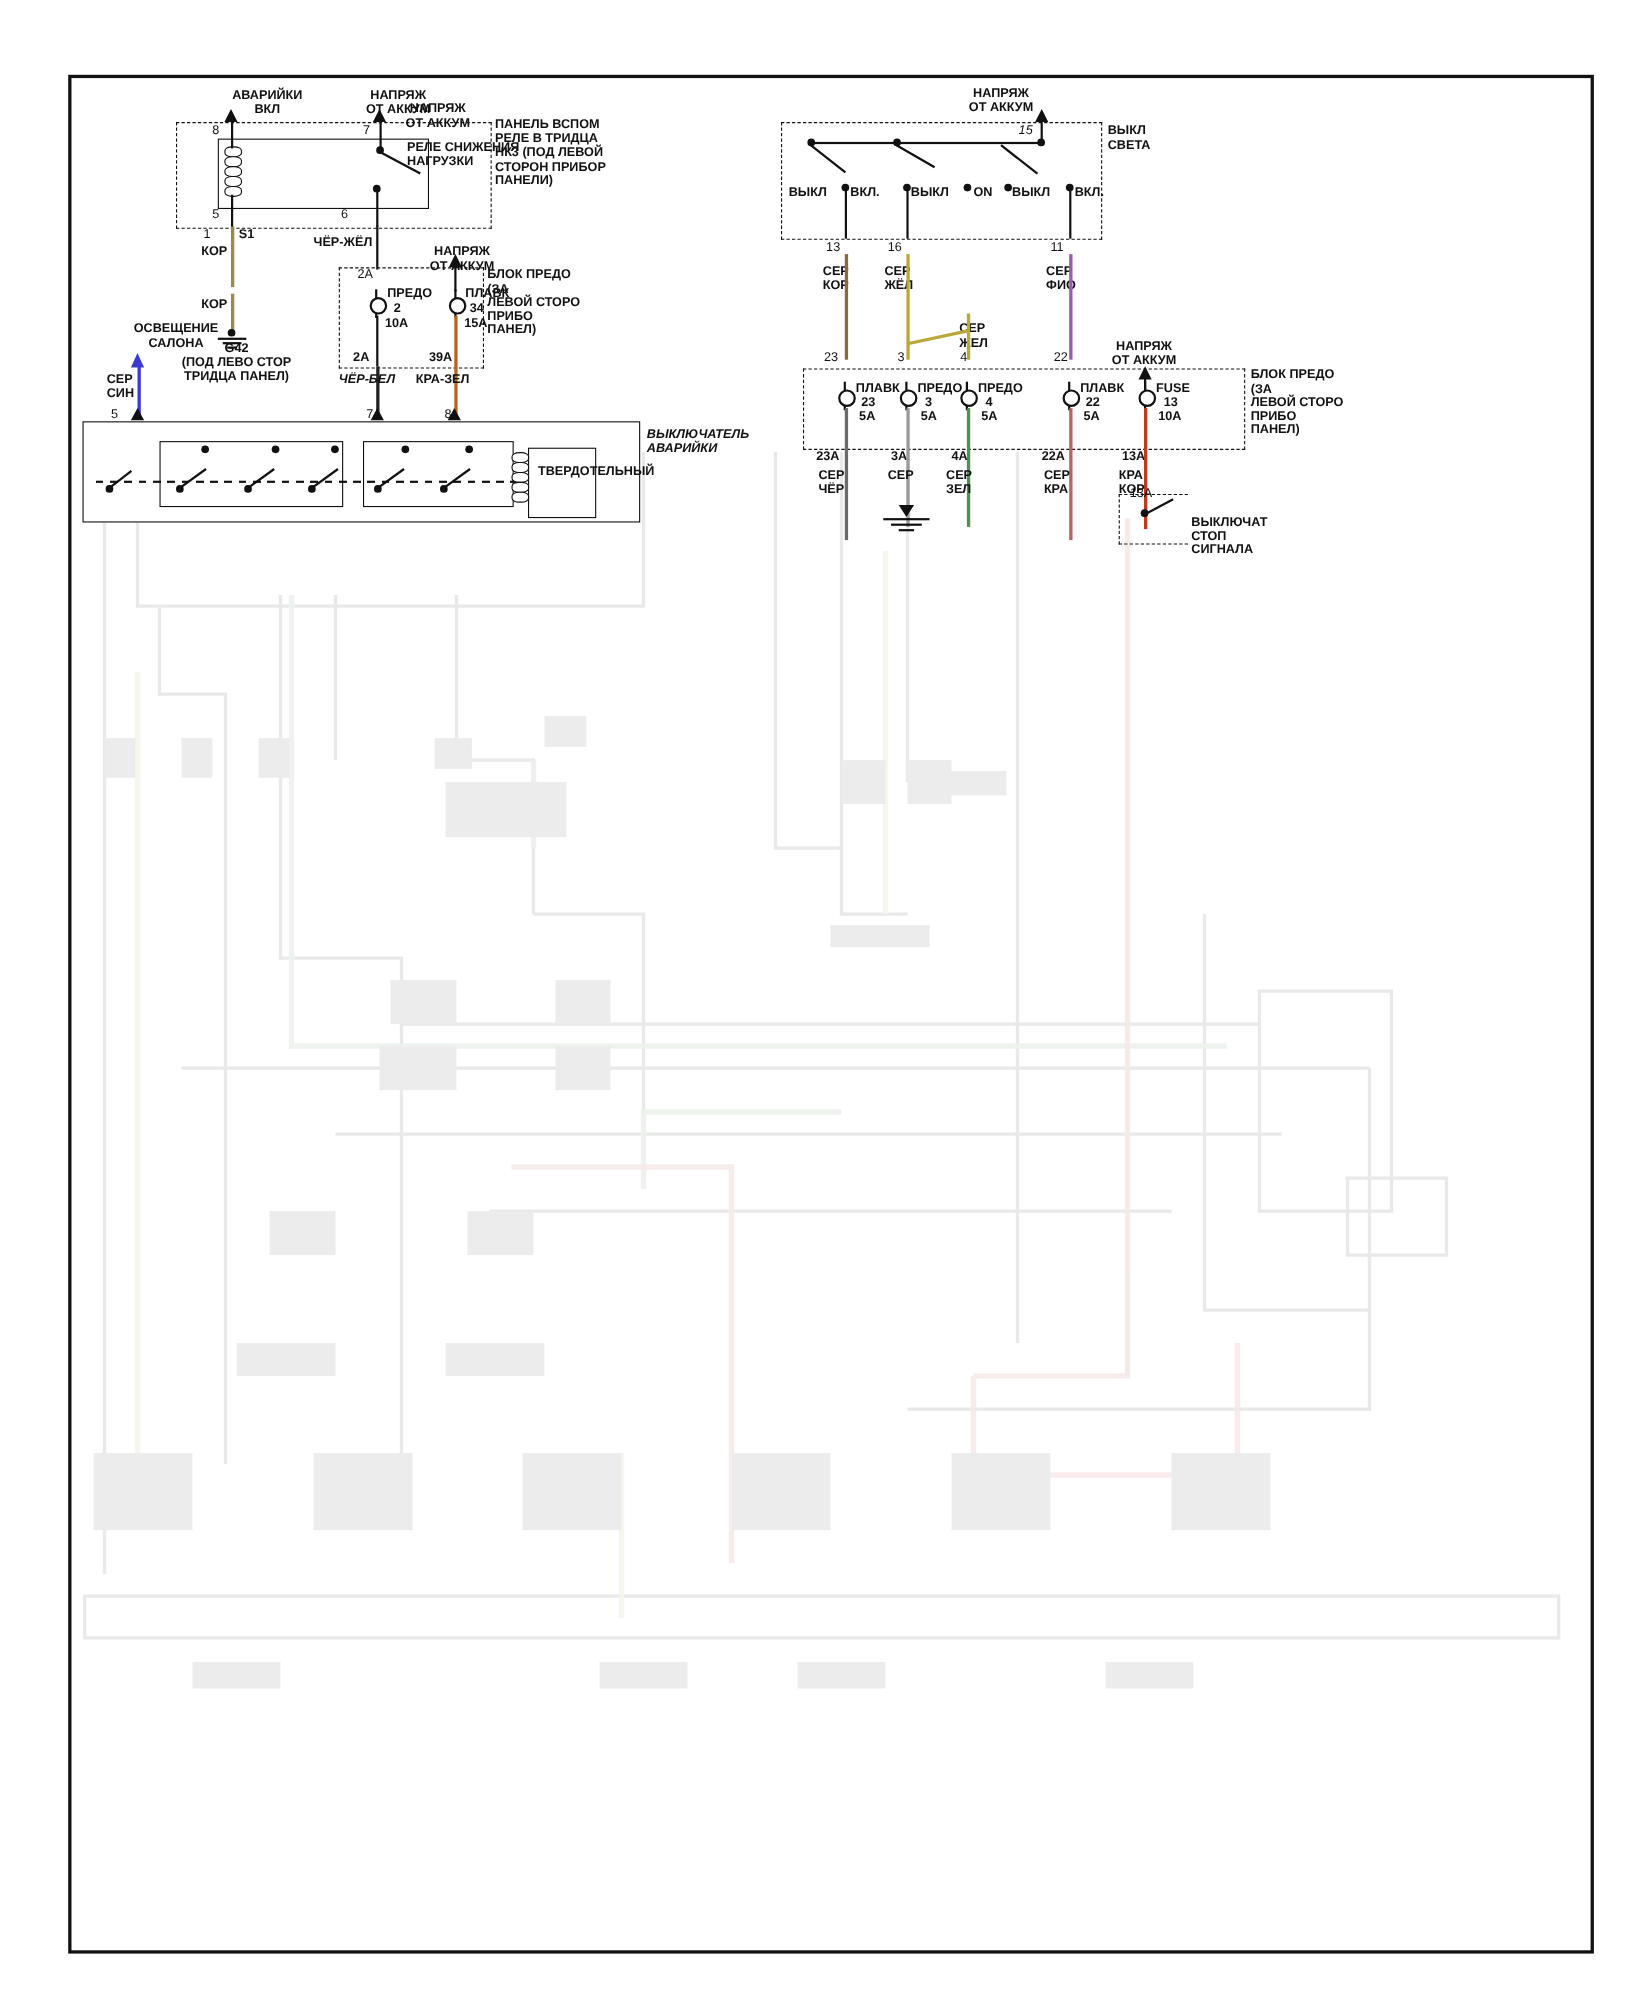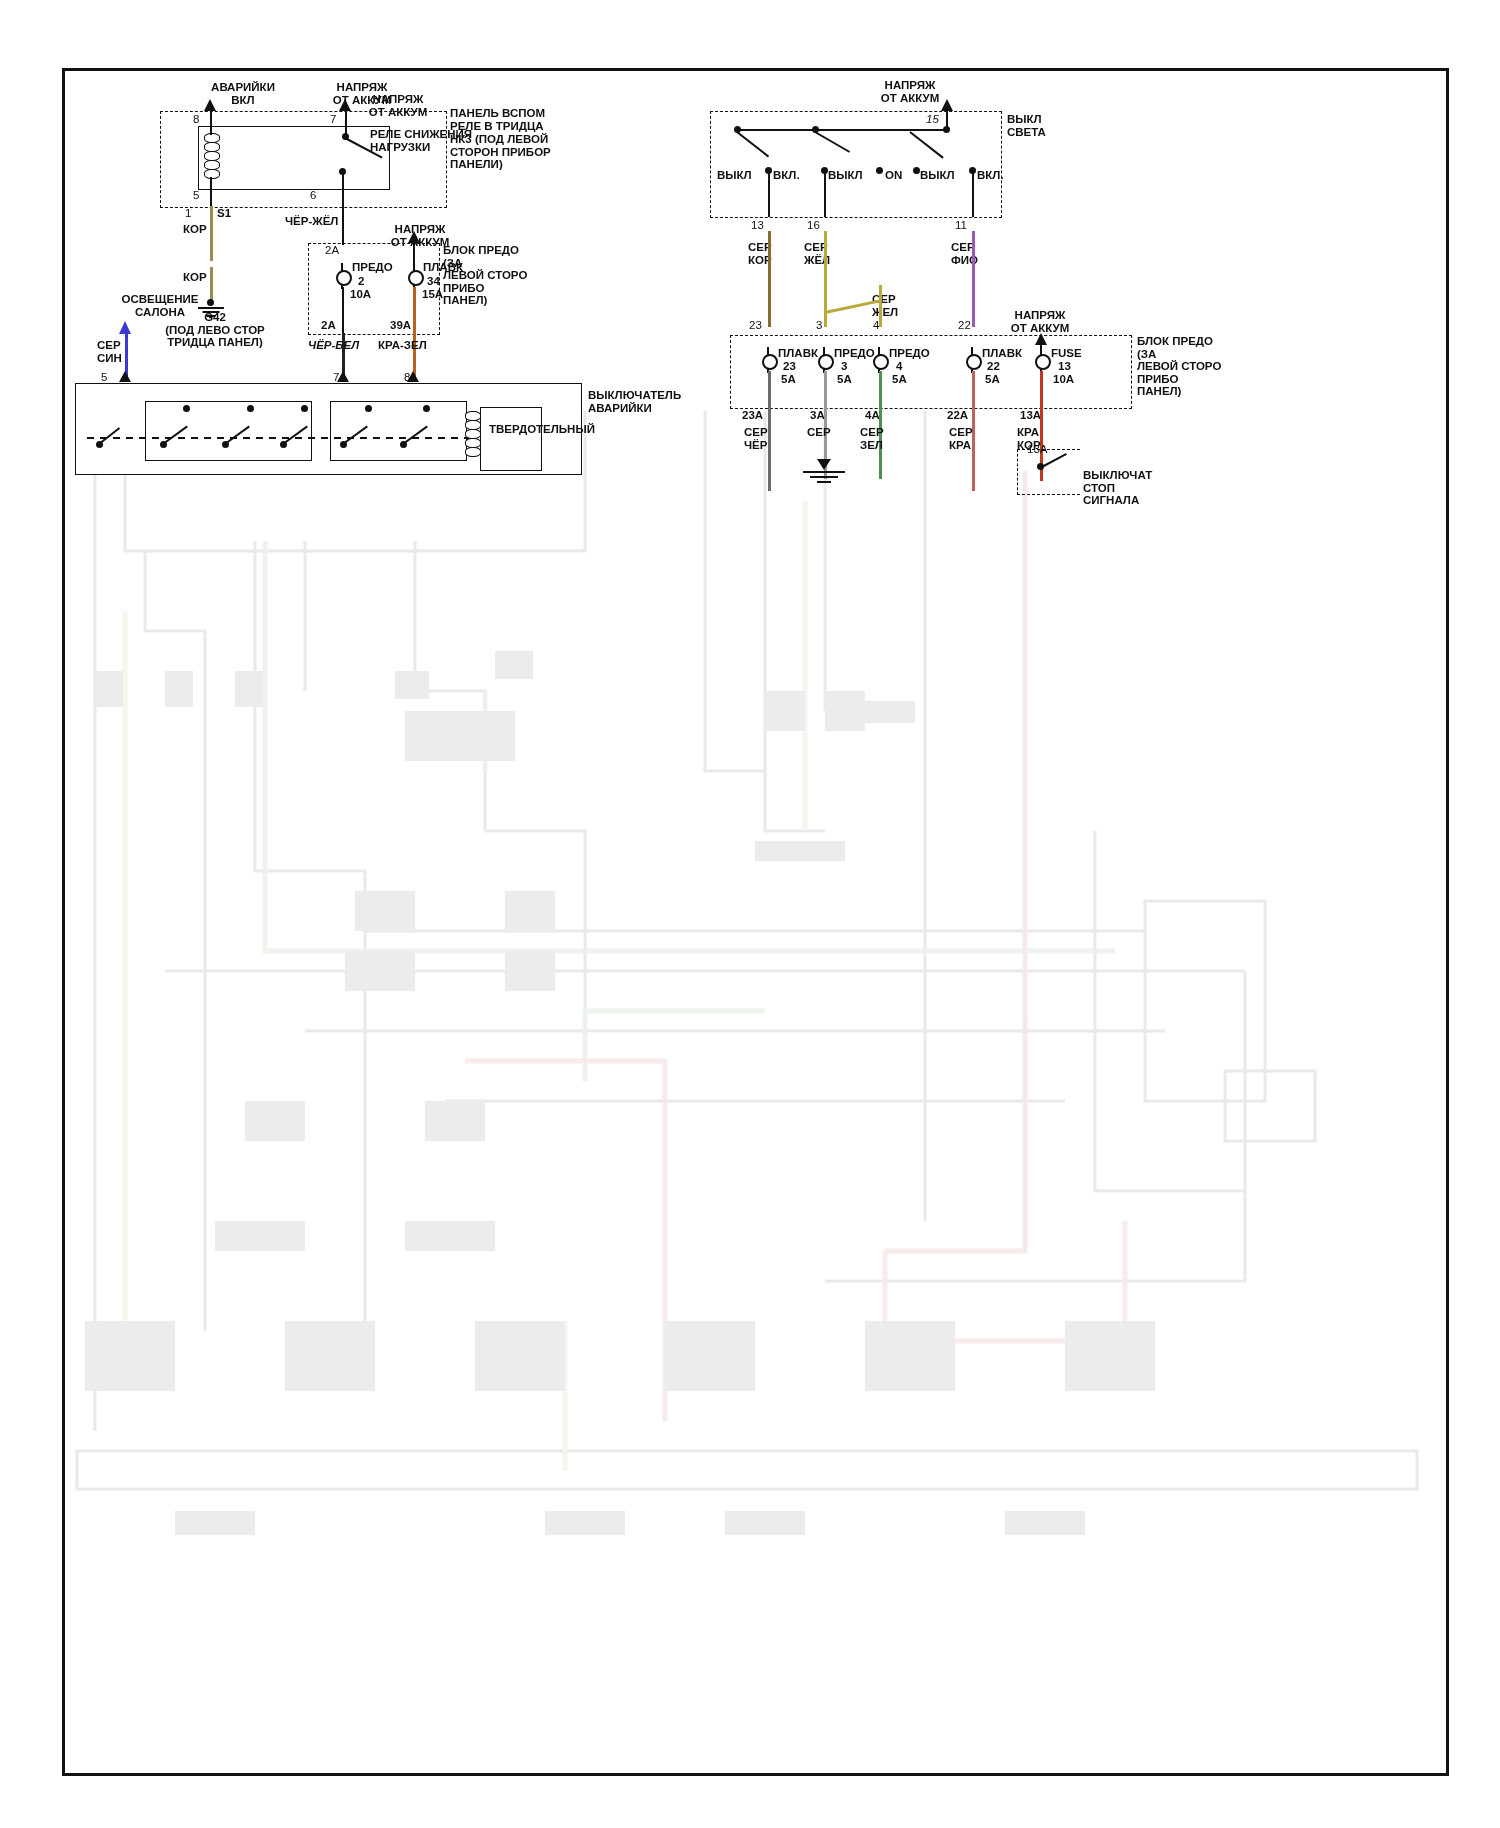--- a/index.html
+++ b/index.html
@@ -200,21 +200,21 @@
     <div class="arrow-up" style="left:343px;top:160px;border-bottom:12px solid #111;"></div>
     <div class="ln v" style="left:348px;top:170px;height:24px;"></div>
 
     <div class="ln v" style="left:277px;top:216px;height:46px;"></div>
     <div class="ln v" style="left:277px;top:262px;height:48px;background:#222;width:2.5px;"></div>
     <div class="txt b" style="left:243px;top:268px;font-style:italic;">ЧЁР-БЕЛ</div>
     <div class="ln v" style="left:348px;top:216px;height:94px;background:#b5651d;width:2.5px;"></div>
     <div class="txt b" style="left:313px;top:268px;">КРА-ЗЕЛ</div>
 
     <div class="box-solid" style="left:10px;top:312px;width:505px;height:90px;"></div>
-    <div class="txt b" style="left:523px;top:318px;width:110px;">ВЫКЛЮЧАТЕЛЬ
+    <div class="txt b" style="left:523px;top:318px;width:110px;font-style:italic;">ВЫКЛЮЧАТЕЛЬ
 АВАРИЙКИ</div>
 
     <div class="num" style="left:36px;top:300px;">5</div>
     <div class="num" style="left:268px;top:300px;">7</div>
     <div class="num" style="left:339px;top:300px;">8</div>
     <div class="arrow-up" style="left:54px;top:300px;border-bottom:11px solid #111;"></div>
     <div class="arrow-up" style="left:272px;top:300px;border-bottom:11px solid #111;"></div>
     <div class="arrow-up" style="left:342px;top:300px;border-bottom:11px solid #111;"></div>
 
     <div class="box-solid" style="left:80px;top:330px;width:165px;height:58px;"></div>

